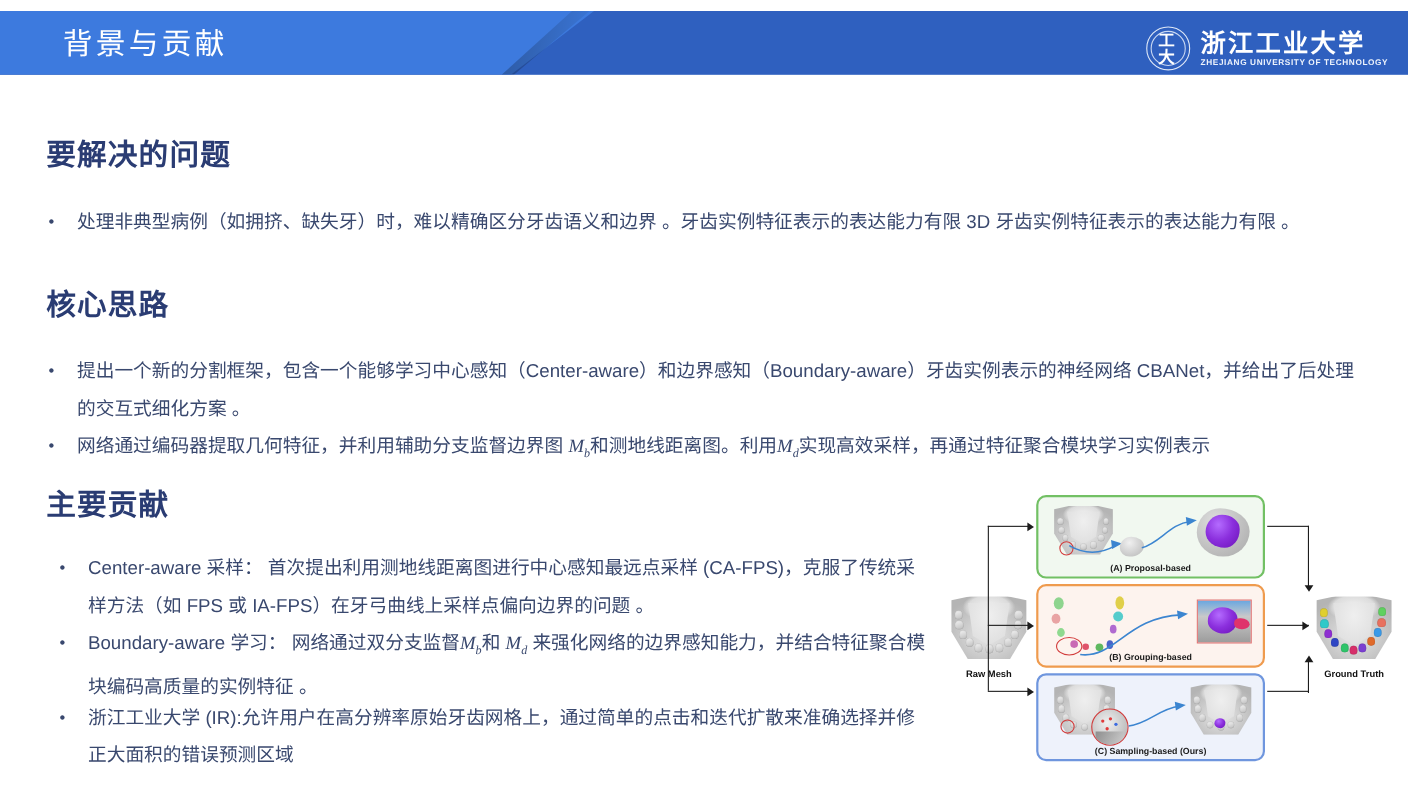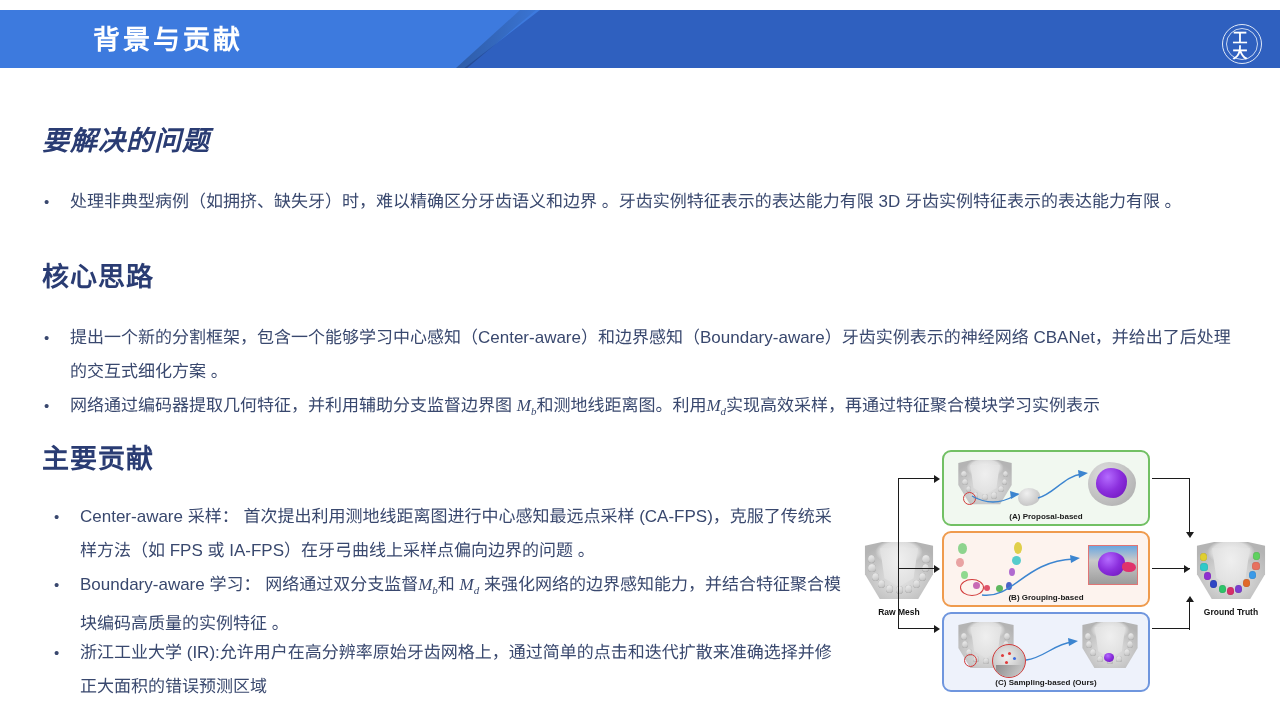--- a/index.html
+++ b/index.html
@@ -42,26 +42,25 @@
     width: 80px;
     height: 58px;
     clip-path: polygon(80% 0, 100% 0, 14% 100%, 0% 100%);
     background: linear-gradient(100deg, rgba(0,0,0,0.28), rgba(0,0,0,0.02));
   }
   .header-title {
     position: absolute;
     left: 57px;
     top: 17px;
     font-size: 27px;
-    font-weight: 700;
+    font-weight: 400;
     color: #ffffff;
     letter-spacing: 3px;
     line-height: 1;
     white-space: nowrap;
-    margin-left: 36px;
   }
 
   
   .logo {
     position: absolute;
     right: 18px;
     top: 11px;
     height: 46px;
     display: flex;
     align-items: center;
@@ -129,21 +128,21 @@
   .section-heading {
     position: absolute;
     left: 42px;
     font-size: 27px;
     font-weight: 700;
     color: #2a3c73;
     line-height: 1;
     white-space: nowrap;
     letter-spacing: 1px;
   }
-  #h-problem  { top: 60px; font-style: italic; }
+  #h-problem  { top: 60px; }
   #h-idea     { top: 196px; }
   #h-contrib  { top: 378px; }
 
   .bullet {
     position: absolute;
     display: flex;
     align-items: flex-start;
     color: #39486e;
     line-height: 34px;
   }
@@ -328,20 +327,24 @@
 <body>
 
 <div class="header">
   <div class="header-left-shape"></div>
   <div class="header-shadow"></div>
   <div class="header-title">背景与贡献</div>
 
   <div class="logo">
     <div class="logo-seal">
       <span class="logo-seal-mark">工大</span>
+    </div>
+    <div class="logo-text">
+      <div class="logo-cn">浙江工业大学</div>
+      <div class="logo-en">ZHEJIANG UNIVERSITY OF TECHNOLOGY</div>
     </div>
   </div>
 </div>
 
 <div class="content">
 
   <div class="section-heading" id="h-problem">要解决的问题</div>
 
   <div class="bullet" id="b-problem-1">
     <span class="dot">•</span>

